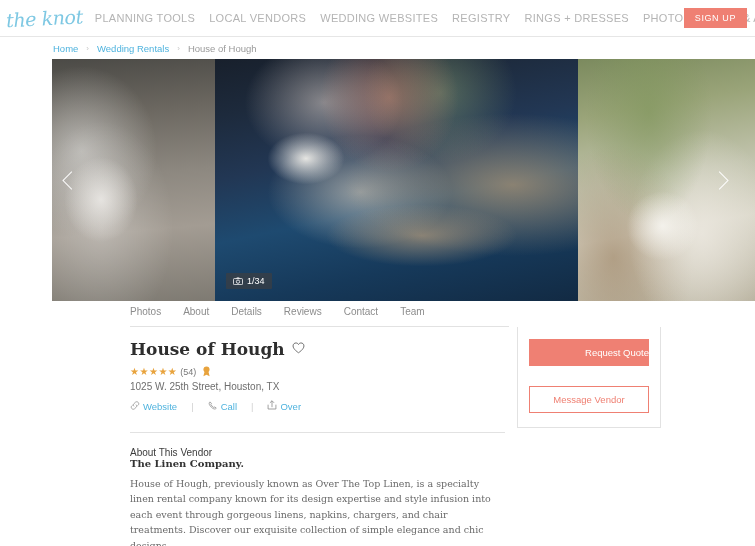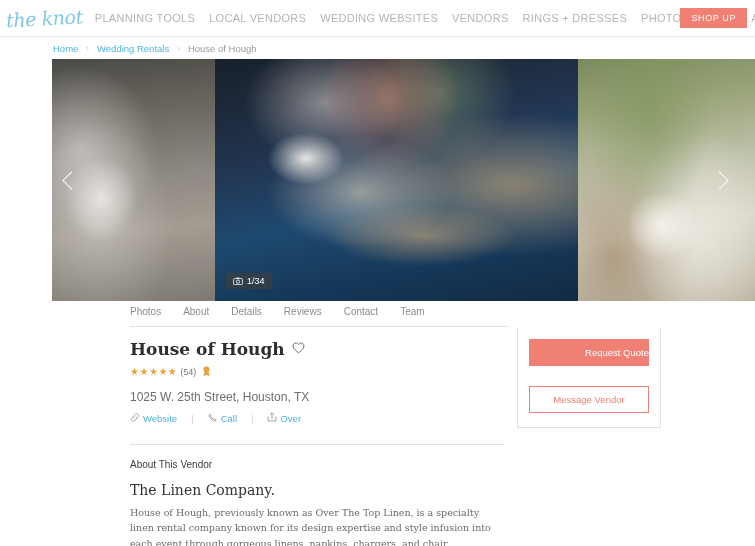--- a/index.html
+++ b/index.html
@@ -197,45 +197,44 @@
 
   .rating-row {
     display: flex; align-items: center; gap: 3px;
     margin-top: 5px;
   }
   .stars { color: #e8a33d; font-size: 10px; letter-spacing: 0.5px; line-height: 1; }
   .review-count { font-size: 9px; color: #777777; }
   .award-badge { margin-left: 3px; line-height: 1; }
 
   .address {
-    margin-top: 10px;
-    font-size: 12px;
+    margin-top: 1px;
+    font-size: 10px;
     color: #6e6e6e;
   }
 
   .actions {
     margin-top: 8px;
     display: flex; align-items: center; gap: 14px;
     font-size: 9.5px;
   }
   .action { display: flex; align-items: center; gap: 3px; cursor: pointer; }
   .action-label { color: #4fb3de; }
   .action-sep { color: #d2d2d2; }
 
   .about-rule { margin-top: 20px; height: 1px; background: #e2e2e2; }
   .about-title {
     margin-top: 14px;
     font-size: 10px;
     color: #3c3c3c;
   }
   .about-sub {
-    margin-top: 12px;
     font-family: "DejaVu Serif", serif;
-    font-size: 14px;
-    font-weight: normal;
+    font-size: 10px;
+    font-weight: bold;
     color: #333333;
   }
   .about-body {
     margin-top: 7px;
     font-family: "DejaVu Serif", serif;
     font-size: 9.5px;
     line-height: 1.62;
     color: #6a6a6a;
     width: 363px;
   }
@@ -275,27 +274,27 @@
 </style>
 </head>
 <body>
 
 <div class="topnav">
   <div class="logo">the knot</div>
   <div class="nav-items">
     <div class="nav-item">PLANNING TOOLS</div>
     <div class="nav-item">LOCAL VENDORS</div>
     <div class="nav-item">WEDDING WEBSITES</div>
-    <div class="nav-item">VENDORS</div>
+    <div class="nav-item">REGISTRY</div>
     <div class="nav-item">RINGS + DRESSES</div>
     <div class="nav-item">PHOTOS</div>
     <div class="nav-item">IDEAS &amp; ADVICE</div>
     <div class="nav-item">SHOP</div>
   </div>
-  <button class="signup-btn">SHOP UP</button>
+  <button class="signup-btn">SIGN UP</button>
 </div>
 <div class="nav-divider"></div>
 
 <div class="breadcrumb">
   <span class="crumb-link">Home</span>
   <span class="crumb-sep">›</span>
   <span class="crumb-link">Wedding Rentals</span>
   <span class="crumb-sep">›</span>
   <span class="crumb-current">House of Hough</span>
 </div>

